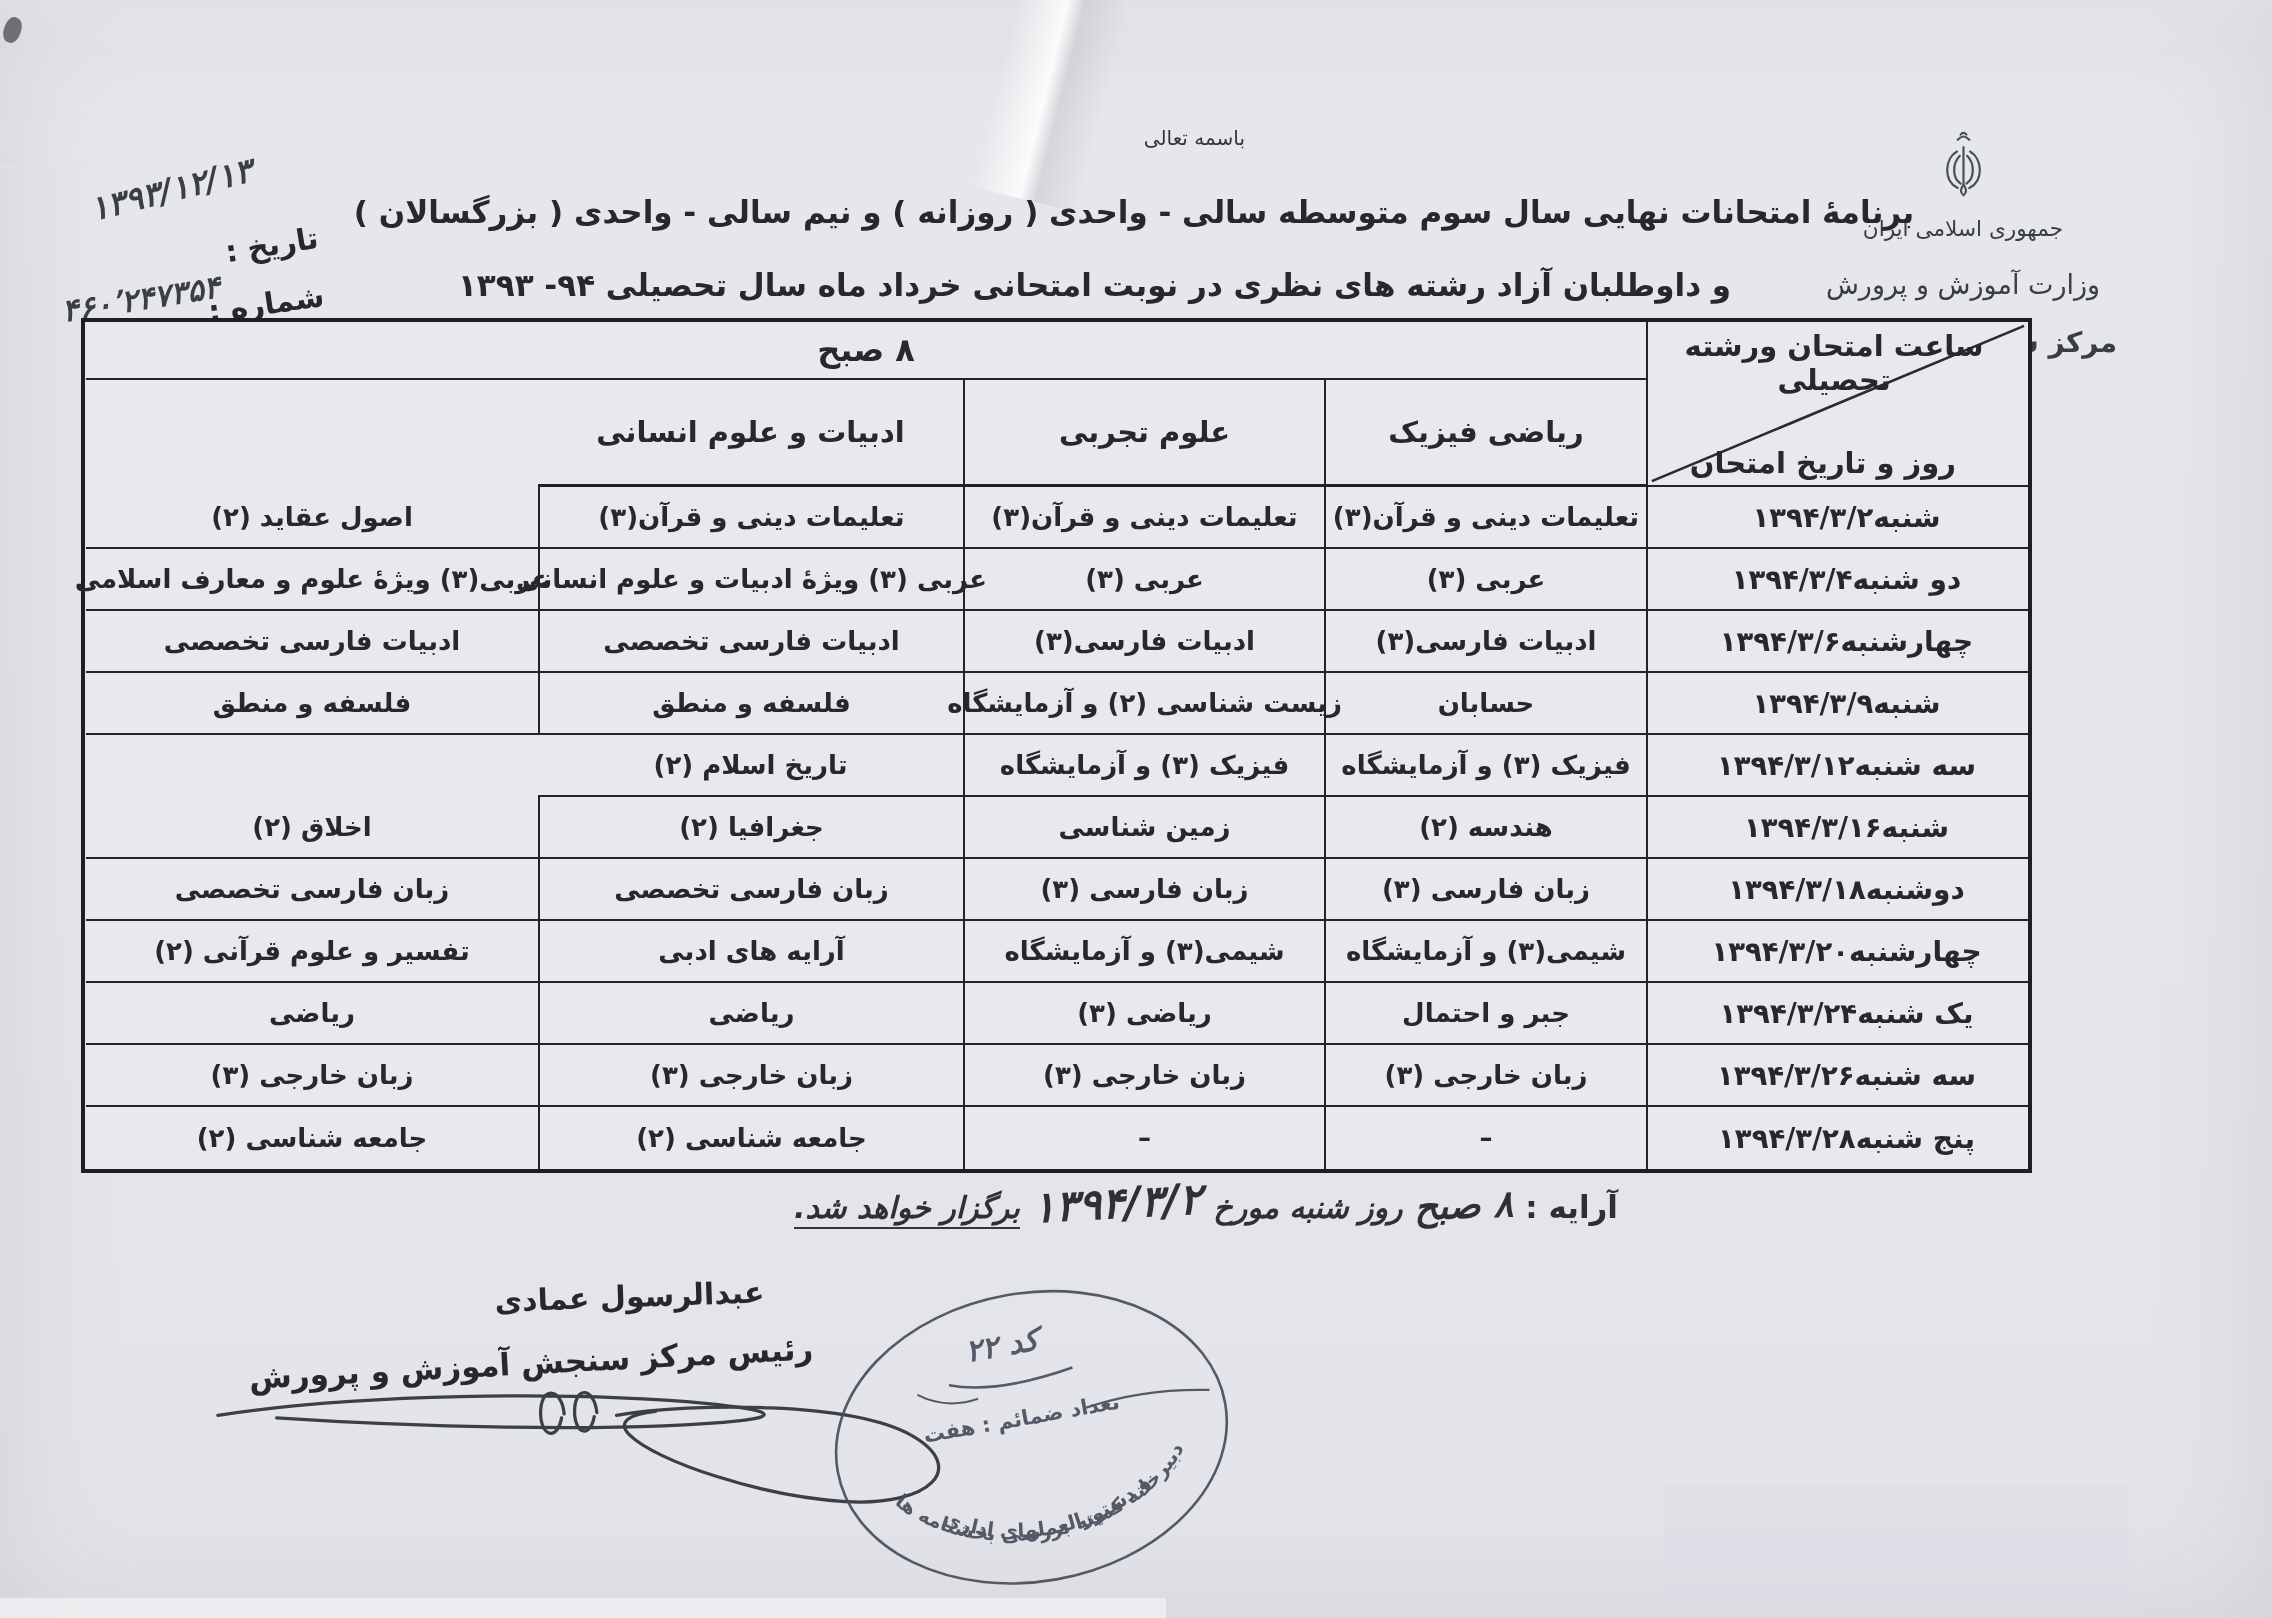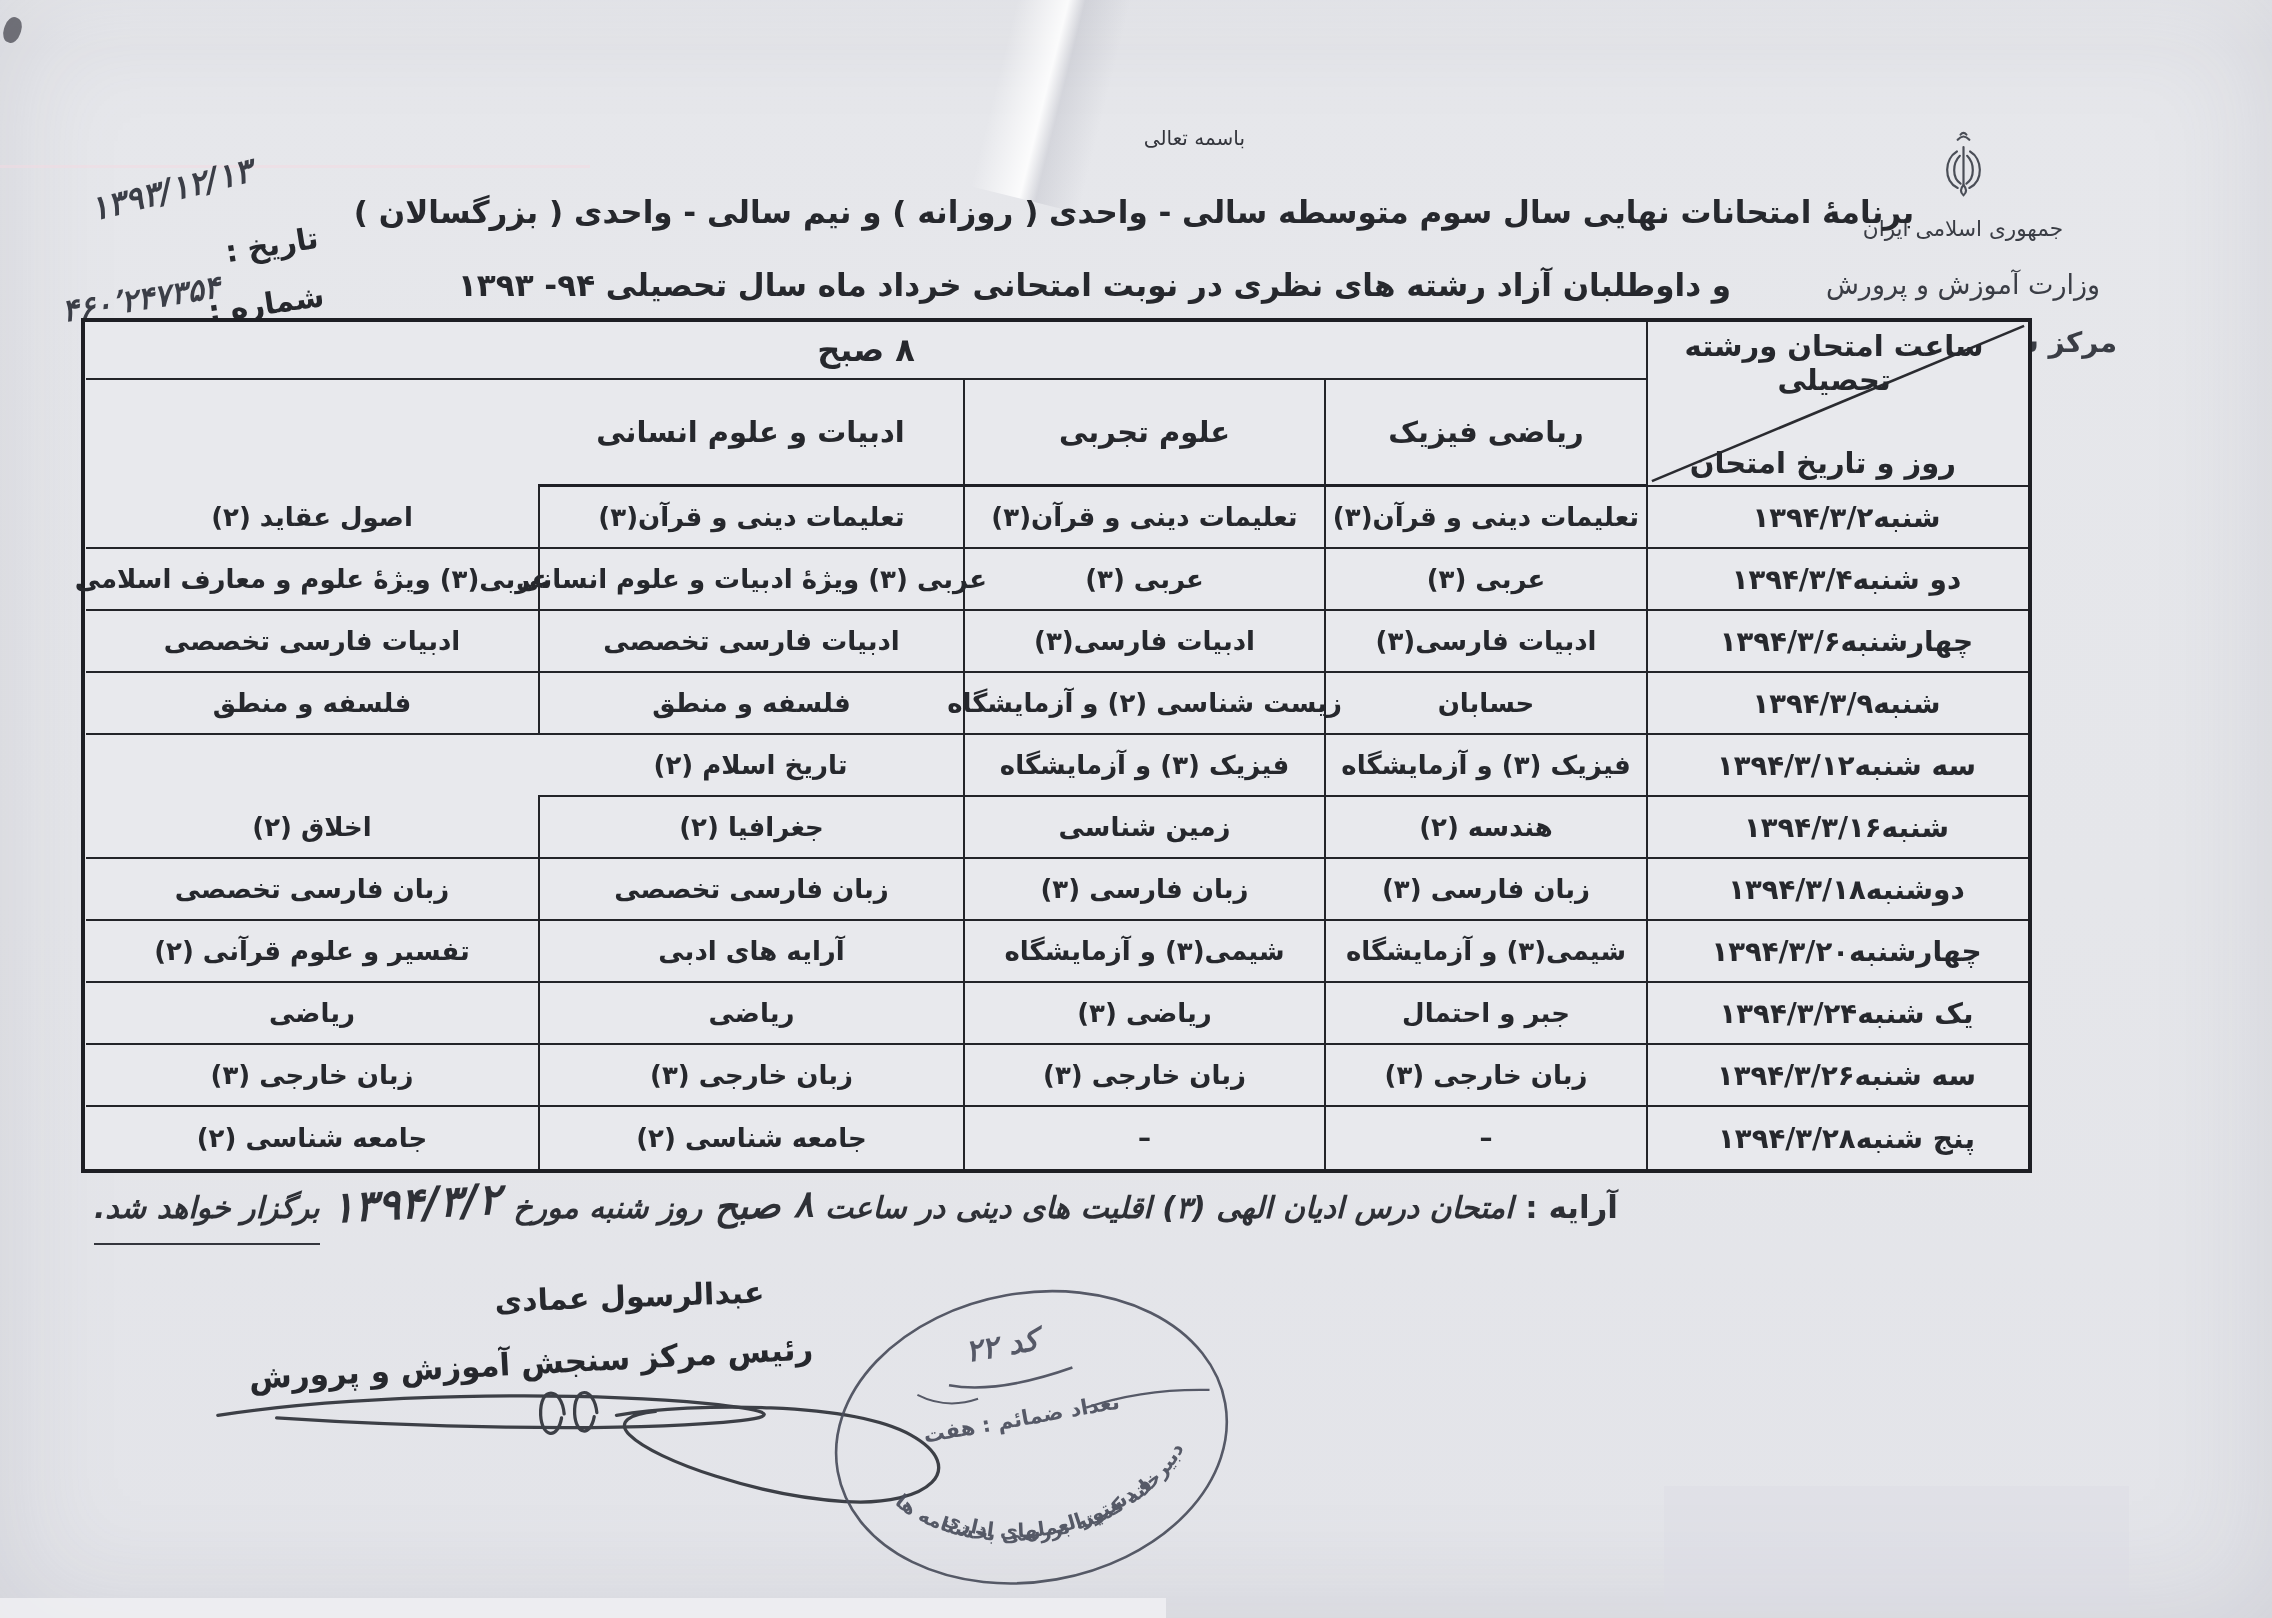--- a/index.html
+++ b/index.html
@@ -99,21 +99,21 @@
 
   
   .note{
     position:absolute;right:655px;top:1178px;width:1376px;
     font-size:30px;font-weight:700;font-style:italic;color:#2e3036;
     display:flex;align-items:baseline;gap:11.8px;justify-content:flex-start;white-space:nowrap;
   }
   .note .note-label{font-style:normal;font-size:31px;}
   .note .note-time{font-size:37px;transform:rotate(-2deg);}
   .note .note-date{font-size:43px;letter-spacing:1.3px;transform:rotate(-3deg);}
-  .note .note-suffix{border-bottom:2.6px solid #34363d;padding-bottom:18px;}
+  .note .note-suffix{border-bottom:2.6px solid #34363d;padding-bottom:2px;}
 
   
   .sig-name{position:absolute;left:459px;top:1279px;width:341px;text-align:center;
     font-size:30px;font-weight:700;transform:rotate(-2deg);}
   .sig-title{position:absolute;left:236px;top:1345px;width:590px;text-align:center;
     font-size:31px;font-weight:700;transform:rotate(-3deg);white-space:nowrap;}
   .sig-scribble{position:absolute;left:197px;top:1363px;}
 
   
   .stamp{position:absolute;left:816px;top:1271px;transform:rotate(-10deg);opacity:.92;}
@@ -278,21 +278,20 @@
           <div class="cell subject">–</div>
           <div class="cell subject">–</div>
           <div class="cell subject">جامعه شناسی (۲)</div>
           <div class="cell subject">جامعه شناسی (۲)</div>
         </div>
       </div>
   </div>
 
   <div class="note">
     <span class="note-label">آرایه :</span>
-    <span>امتحان درس ادیان الهی (۳) اقلیت های دینی در ساعت</span>
     <span class="note-time">۸ صبح</span>
     <span>روز شنبه مورخ</span>
     <span class="note-date">۱۳۹۴/۳/۲</span>
     <span class="note-suffix">برگزار خواهد شد.</span>
   </div>
 
   <div class="sig-name">عبدالرسول عمادی</div>
   <div class="sig-title">رئیس مرکز سنجش آموزش و پرورش</div>
   <svg class="sig-scribble" width="852" height="183" viewBox="0 0 1300 280">
     <g fill="none" stroke="#3c3f46" stroke-width="5" stroke-linecap="round">

